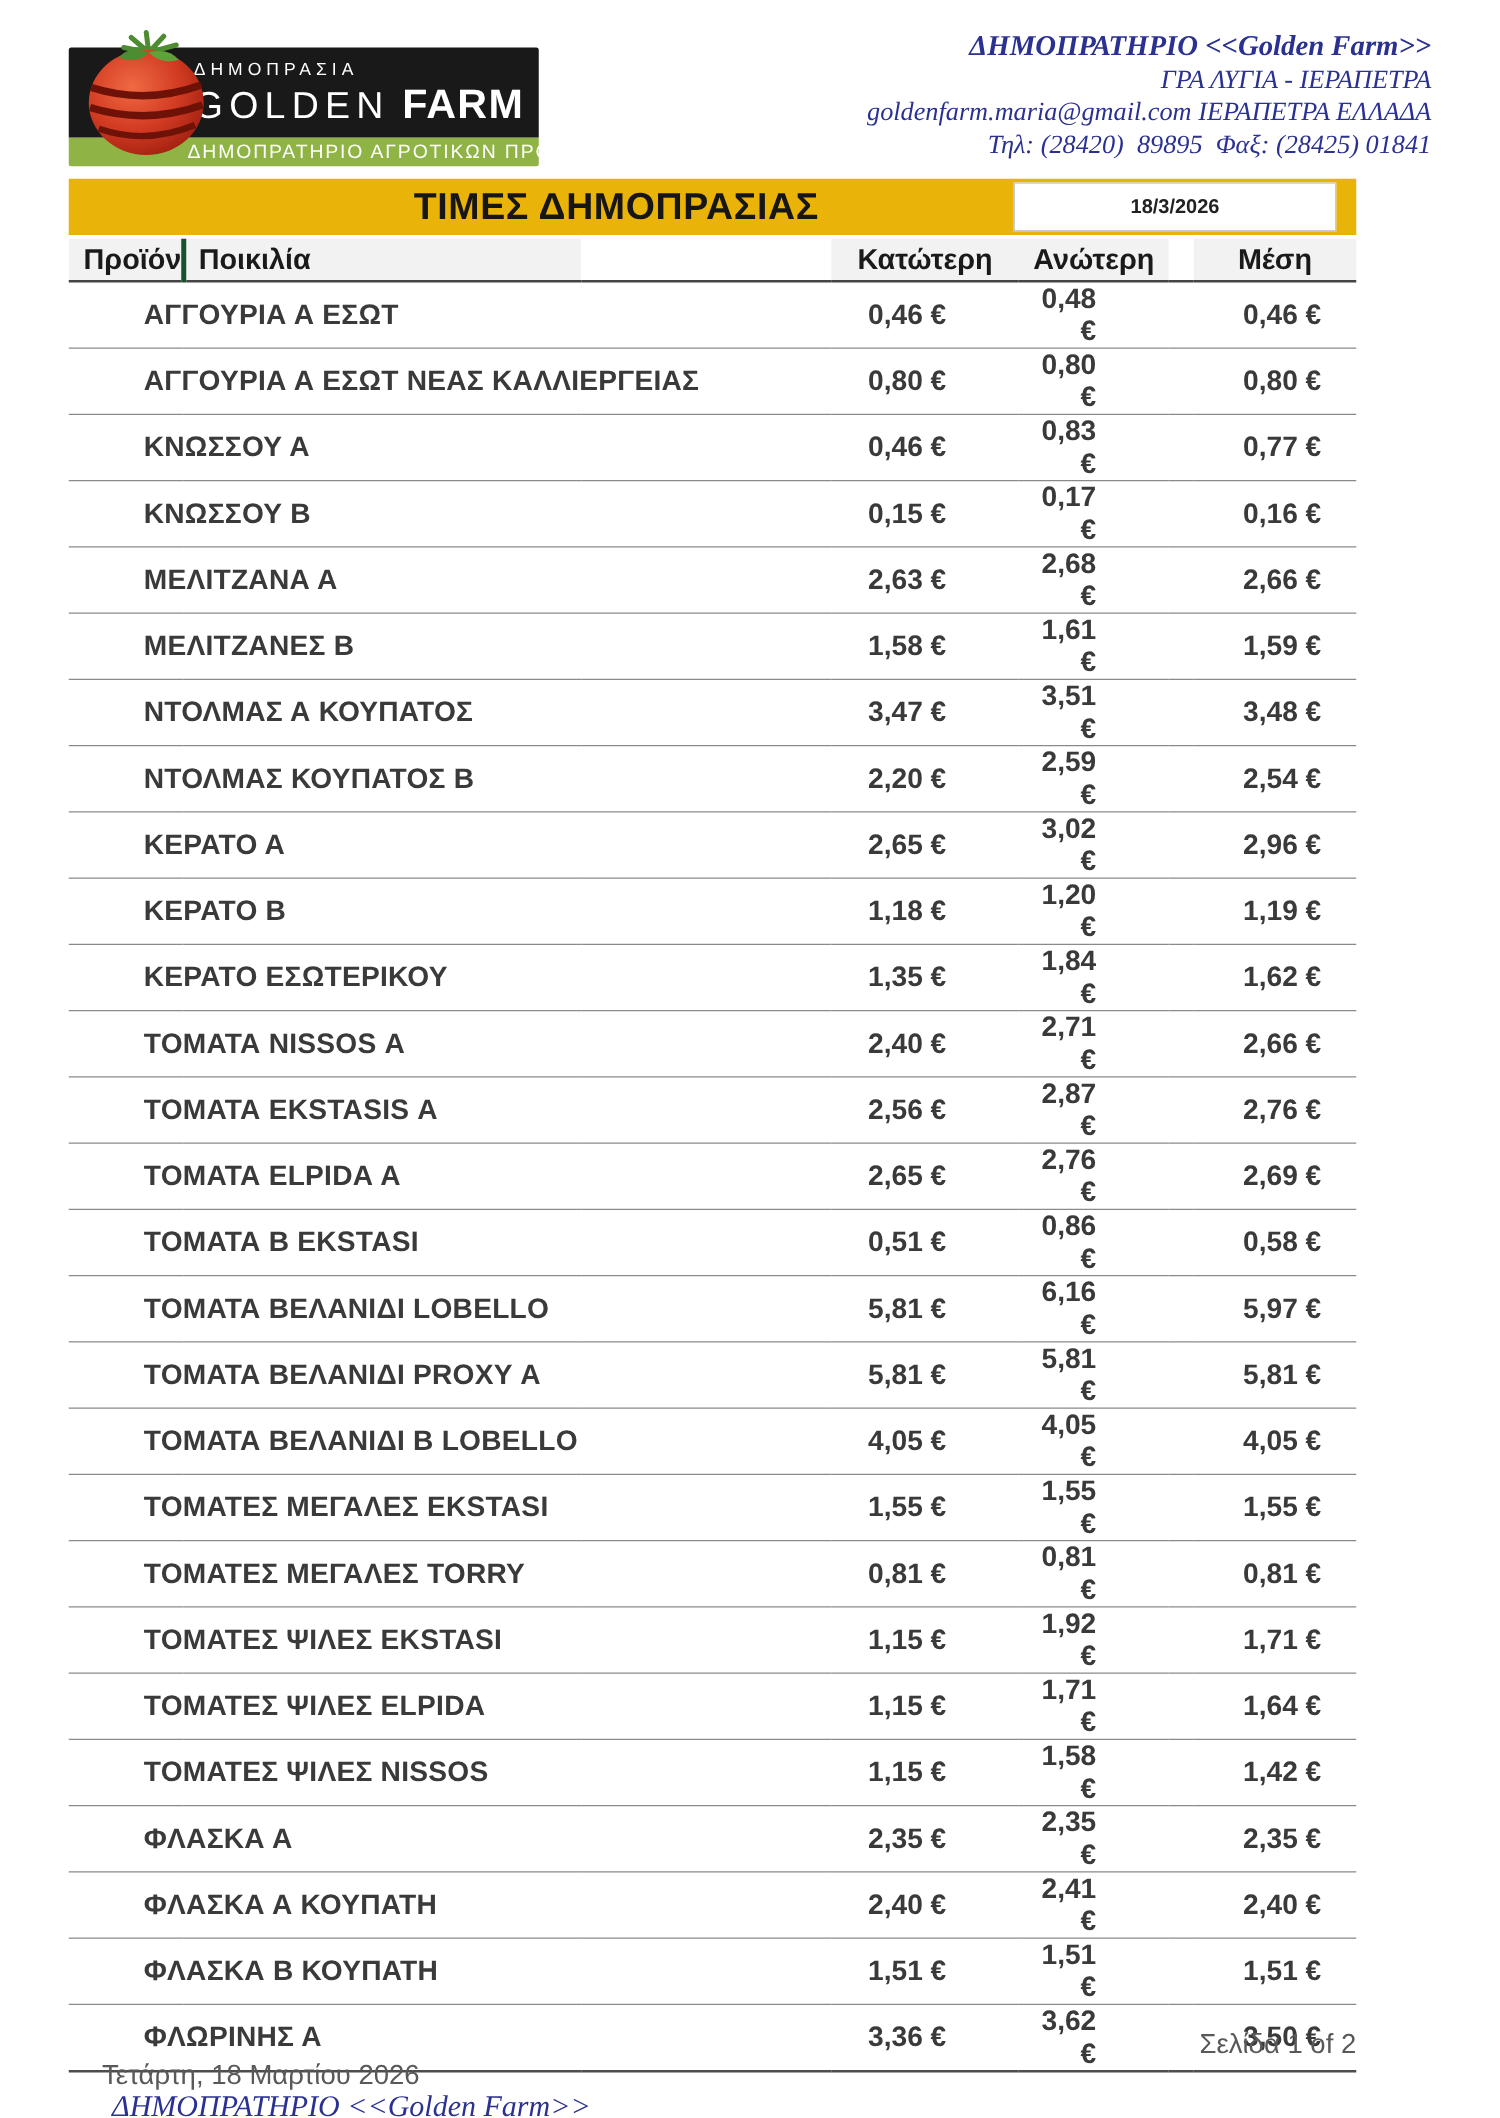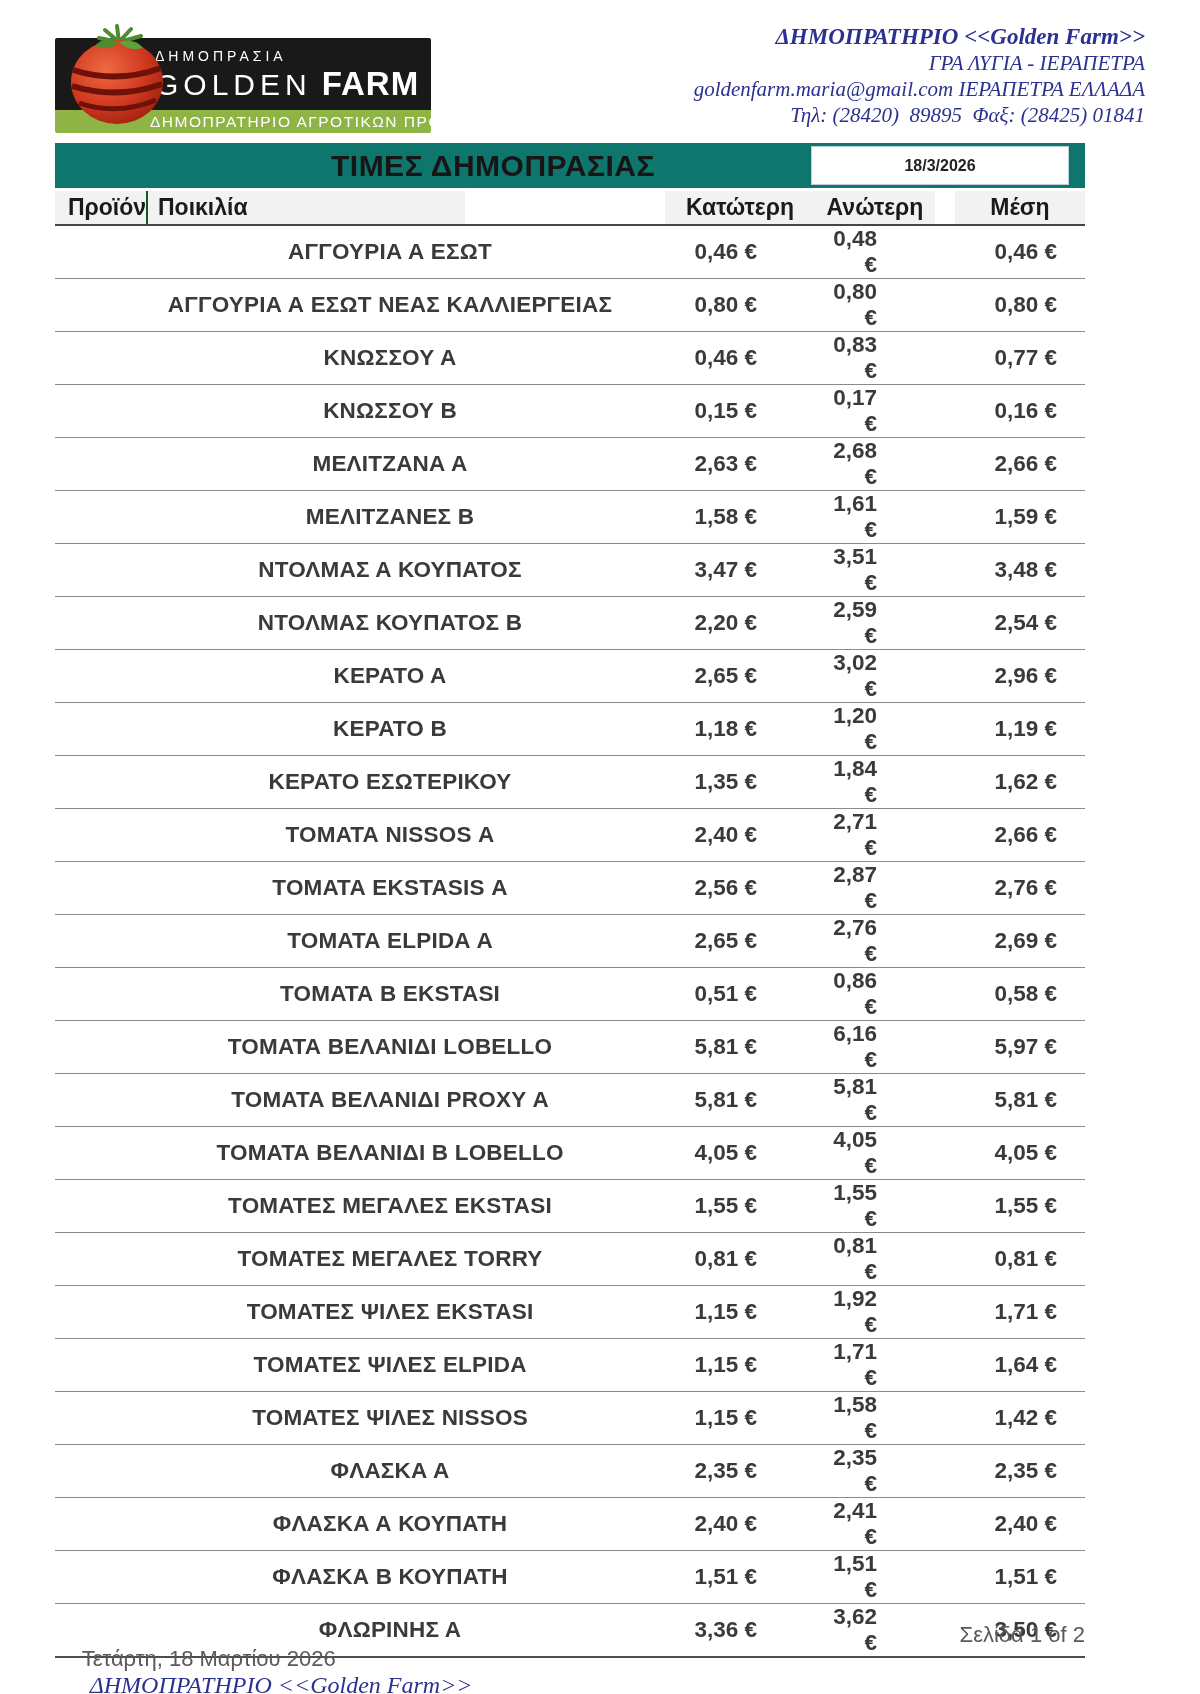--- a/index.html
+++ b/index.html
@@ -33,21 +33,21 @@
     position:absolute;right:0;top:-6px;text-align:right;
     font-family:"Liberation Serif",serif;font-style:italic;color:#2a3190;
     line-height:26px;
   }
   .contact div{white-space:pre;}
   .contact .c1{font-weight:bold;font-size:23px;}
   .contact .c2{font-size:21px;}
   
   .title-bar{
     position:absolute;left:55px;top:143px;width:1030px;height:45px;
-    background:#0f766e;display:flex;align-items:center;
+    background:#eab308;display:flex;align-items:center;
   }
   .doc-title{
     flex:1;text-align:center;font-size:30px;font-weight:bold;color:#161616;
     letter-spacing:.5px;padding-left:120px;
   }
   .date-box{
     width:256px;height:37px;margin-right:16px;background:#fff;
     border:1px solid #c4cbd8;display:flex;align-items:center;justify-content:center;
     font-size:16px;font-weight:bold;color:#222;
   }
@@ -55,30 +55,30 @@
   .price-table{
     position:absolute;left:55px;top:191px;width:1030px;
     border-collapse:collapse;table-layout:fixed;
   }
   .price-table th{
     height:33px;font-size:23px;font-weight:bold;color:#1a1a1a;
     background:#f2f2f2;padding:0;vertical-align:middle;
     border-bottom:2px solid #454545;
   }
   .price-table th.h-prod{text-align:right;padding-left:4px;}
-  .price-table th.h-var{text-align:left;padding-left:10px;border-left:2px solid #14532d;}
+  .price-table th.h-var{text-align:left;padding-left:10px;border-left:4px solid #14532d;}
   .price-table th.h-spacer,.price-table th.h-gap{background:#fff;}
   .price-table th.h-num{text-align:center;}
   .price-table td{
     height:50px;padding:0;vertical-align:middle;
     border-bottom:1px solid #8a8a8a;
     font-size:22.5px;font-weight:bold;color:#3a3a3a;
   }
   .price-table tr:last-child td{border-bottom:2px solid #4d4d4d;}
-  td.b-name{padding-left:60px;text-align:center;letter-spacing:.2px;white-space:nowrap;}
+  td.b-name{padding-left:60px;text-align:left;letter-spacing:.2px;white-space:nowrap;}
   td.b-price{text-align:right;}
   td.p-low{padding-right:58px;}
   td.p-high{padding-right:58px;}
   td.p-mean{padding-right:28px;}
   
   .footer{
     position:absolute;left:55px;top:1622px;width:1030px;
     display:flex;justify-content:space-between;align-items:baseline;
   }
   .f-left{white-space:pre;}

